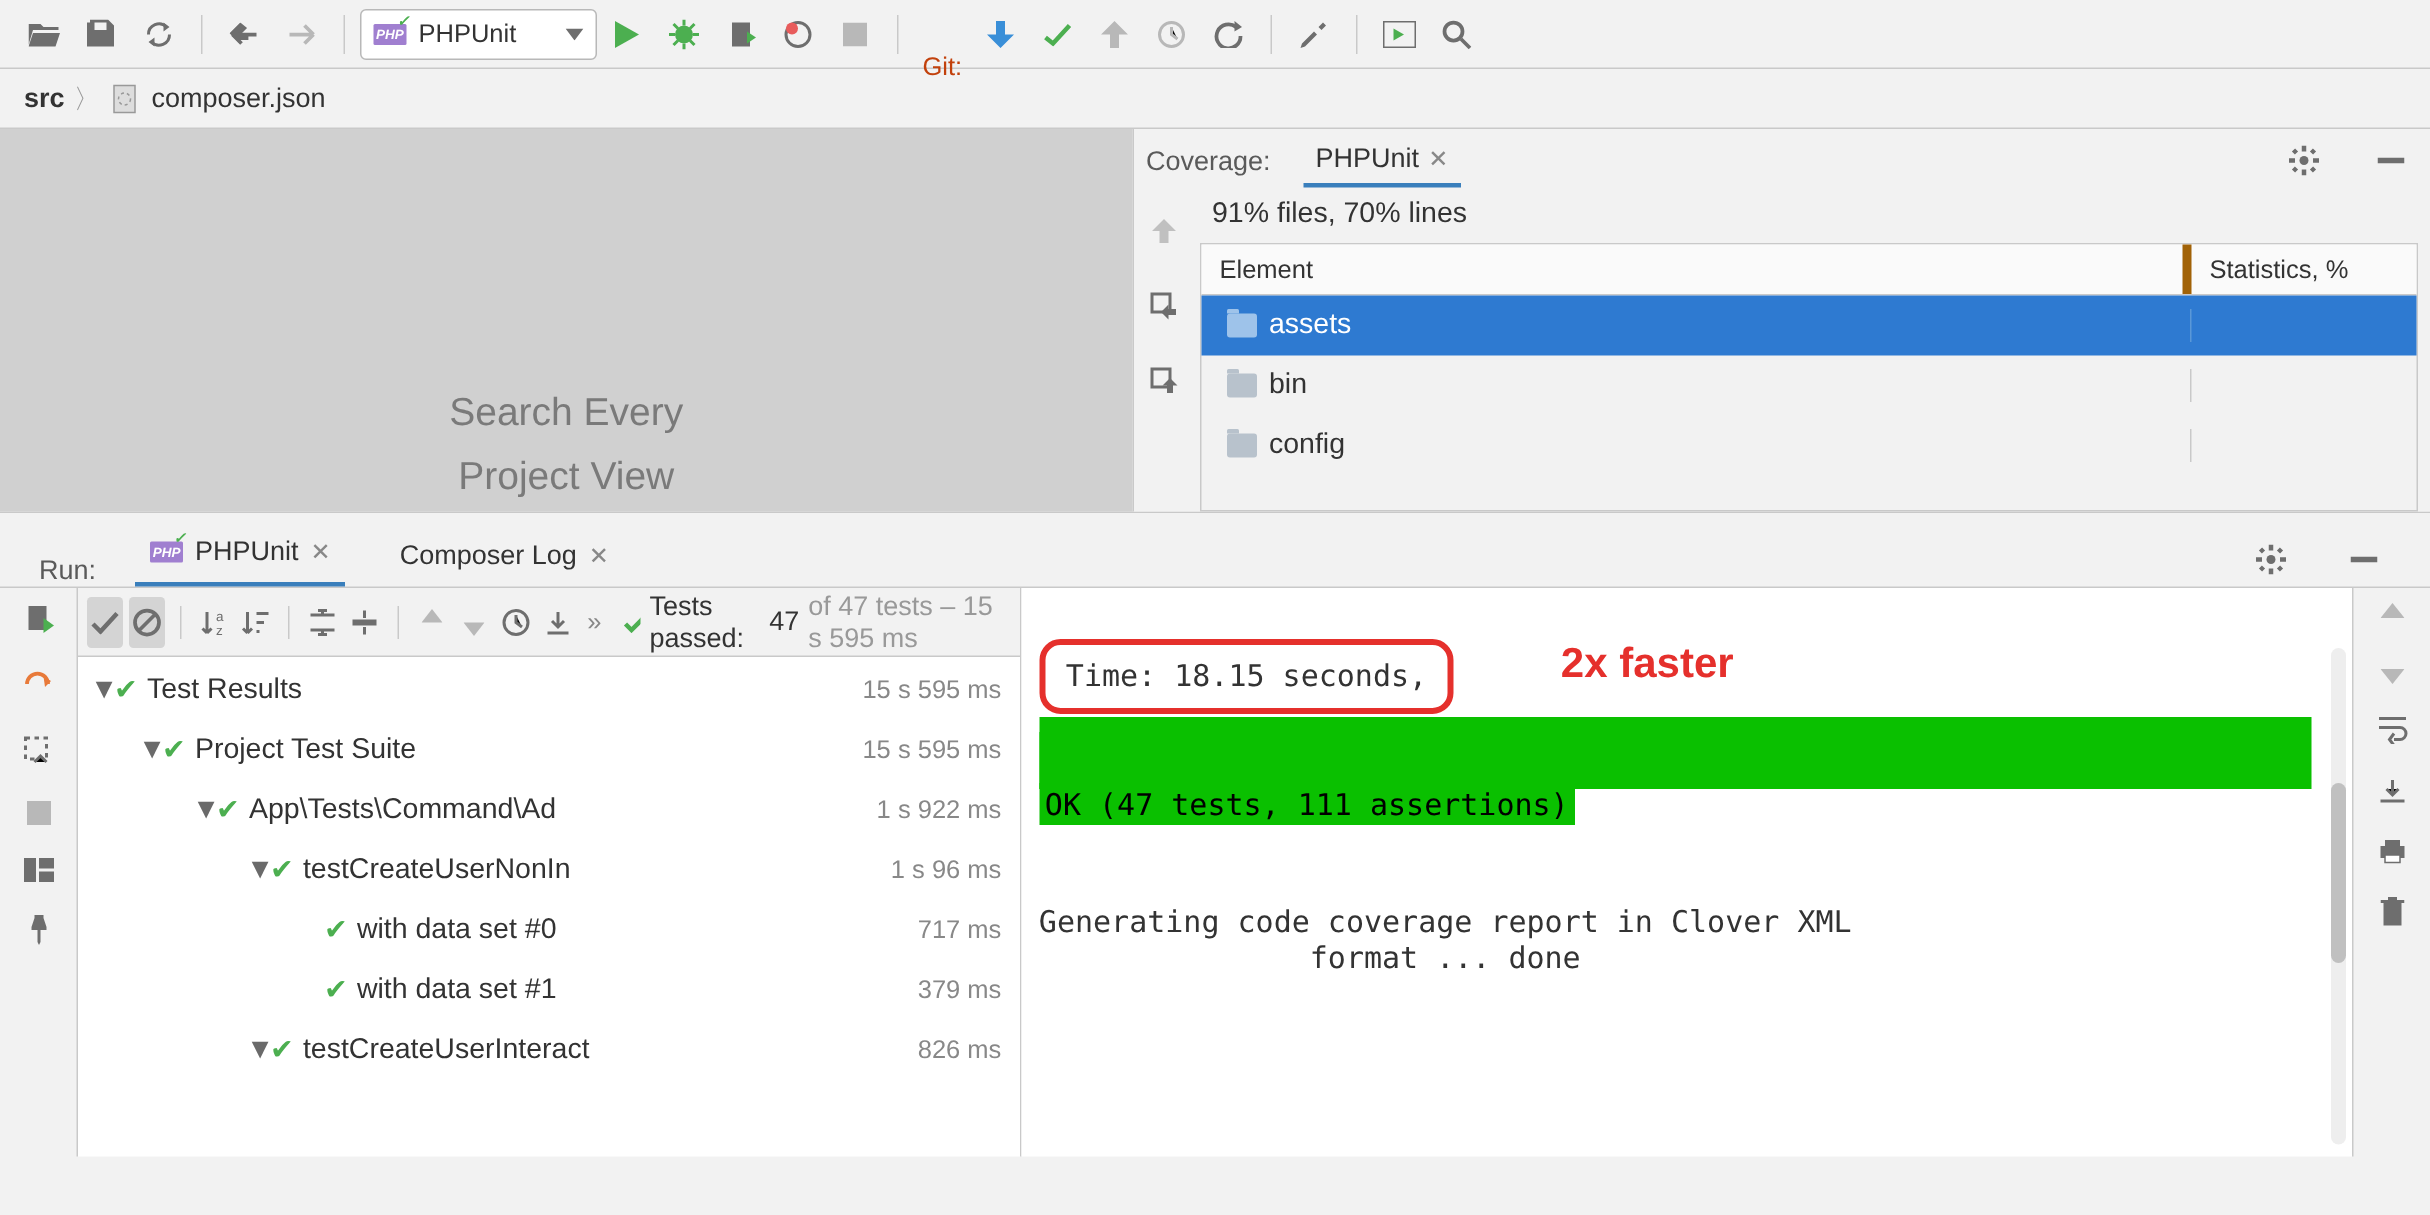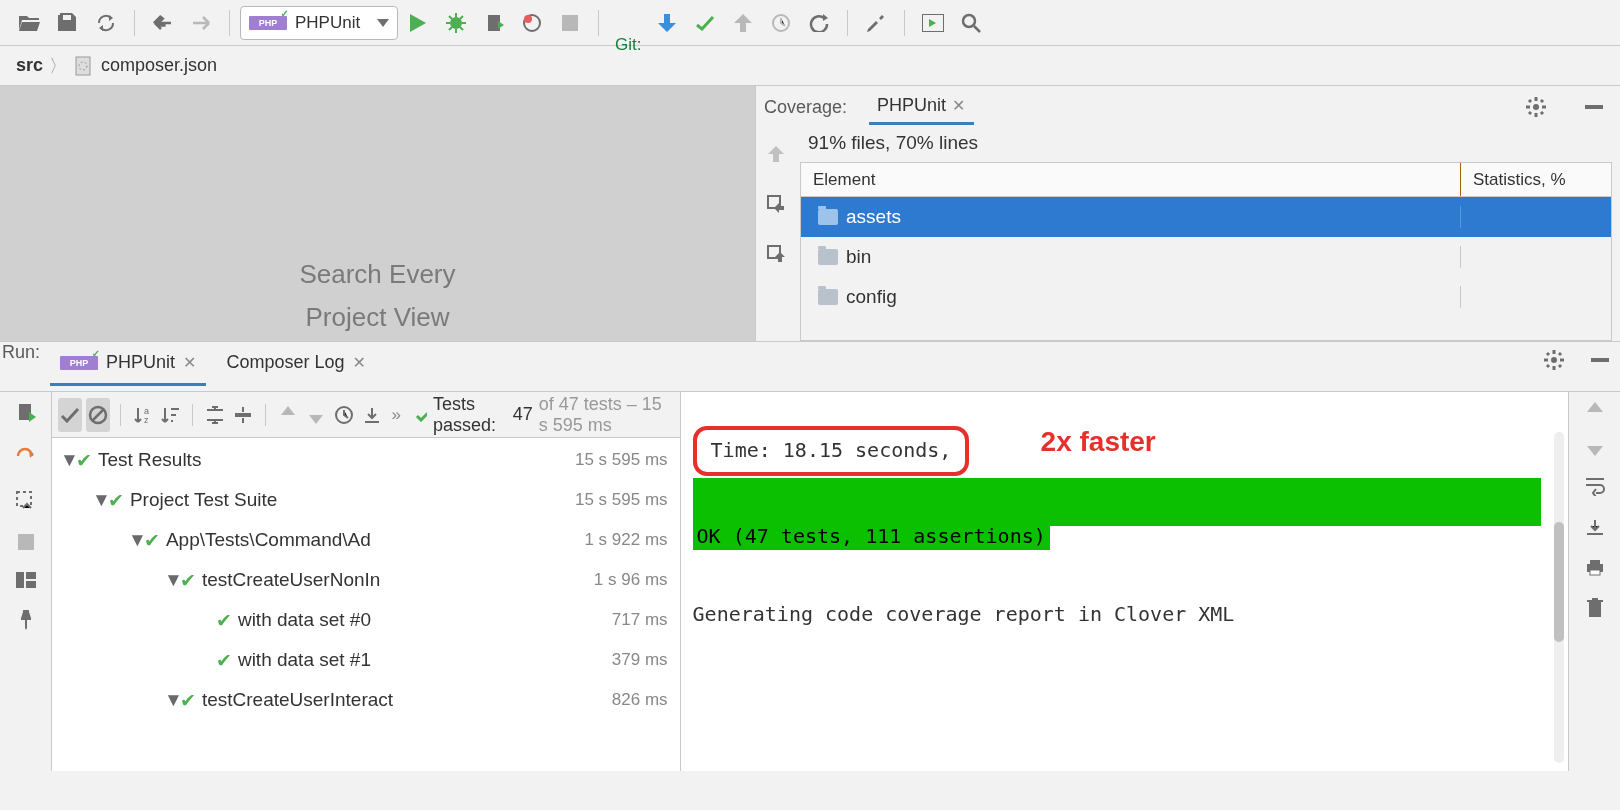--- a/index.html
+++ b/index.html
@@ -5,21 +5,21 @@
 * { box-sizing: border-box; margin: 0; padding: 0; }
 body { font-family: -apple-system, "Segoe UI", Arial, sans-serif; font-size: 15px; background: #f2f2f2; width: 1620px; height: 810px; overflow: hidden; color: #333; }
 svg { display: block; }
 
 
 .toolbar { height: 46px; background: #f2f2f2; display: flex; align-items: center; padding: 0 12px; gap: 2px; border-bottom: 1px solid #c9c9c9; }
 .tb-btn { width: 36px; height: 36px; display: flex; align-items: center; justify-content: center; cursor: pointer; border-radius: 3px; }
 .tb-sep { width: 1px; height: 26px; background: #c9c9c9; margin: 0 8px; }
 .run-config { display: flex; align-items: center; border: 1px solid #b8b8b8; border-radius: 4px; background: #fff; height: 34px; padding: 0 8px; gap: 8px; min-width: 158px; }
 .run-config-label { font-size: 17px; color: #333; }
-.git-label { font-size: 17px; color: #15803d; padding: 0 6px; margin-top: 44px; }
+.git-label { font-size: 17px; color: #c2410c; padding: 0 6px; margin-top: 44px; }
 
 
 .breadcrumb { height: 40px; background: #f2f2f2; display: flex; align-items: center; padding: 0 16px; border-bottom: 1px solid #c9c9c9; gap: 6px; font-size: 18px; }
 .crumb { font-weight: 600; }
 .crumb-sep { color: #999; }
 
 
 .main { display: flex; height: 255px; }
 .editor-area { flex: 0 0 755px; background: #d0d0d0; position: relative; display: flex; flex-direction: column; justify-content: flex-end; align-items: center; padding-bottom: 8px; }
 .editor-area .hint { color: #7a7a7a; font-size: 26px; margin-top: 12px; }
@@ -29,32 +29,32 @@
 .cov-tab { font-size: 18px; padding: 6px 8px; border-bottom: 3px solid #3a7fbc; color: #333; display: flex; align-items: center; gap: 6px; }
 .cov-tab .x { color: #888; font-size: 16px; }
 .cov-spacer { flex: 1; }
 
 .cov-body { display: flex; flex: 1; }
 .cov-gutter { width: 40px; display: flex; flex-direction: column; align-items: center; gap: 14px; padding-top: 8px; }
 .cov-content { flex: 1; display: flex; flex-direction: column; }
 .cov-summary { font-size: 19px; padding: 4px 12px 8px 12px; color: #333; }
 .cov-table { flex: 1; border: 1px solid #c9c9c9; margin: 0 8px 0 4px; display: flex; flex-direction: column; }
 .cov-th-row { display: flex; height: 34px; background: #fafafa; border-bottom: 1px solid #c9c9c9; }
-.cov-th { display: flex; align-items: center; padding: 0 12px; font-size: 17px; color: #333; border-right: 1px solid #a16207; }
+.cov-th { display: flex; align-items: center; padding: 0 12px; font-size: 17px; color: #333; border-right: 6px solid #a16207; }
 .cov-th:first-child { flex: 1; }
 .cov-th:last-child { width: 150px; border-right: none; }
 .cov-tr { display: flex; height: 40px; align-items: center; }
 .cov-tr.sel { background: #2e7ad1; color: #fff; }
 .cov-td { display: flex; align-items: center; padding: 0 12px; font-size: 19px; gap: 8px; }
 .cov-td:first-child { flex: 1; border-right: 1px solid #c9c9c9; padding-left: 17px; }
 .cov-tr.sel .cov-td:first-child { border-right: 1px solid #5a98d8; }
 .cov-td:last-child { width: 150px; }
 
 
-.run-panel { height: 50px; background: #f2f2f2; display: flex; align-items: flex-start; border-top: 1px solid #c9c9c9; padding: 0 2px; gap: 10px; }
+.run-panel { height: 50px; background: #f2f2f2; display: flex; align-items: flex-end; border-top: 1px solid #c9c9c9; padding: 0 26px; gap: 26px; }
 .run-label { font-size: 18px; color: #5a5a5a; }
 .run-tab { display: flex; align-items: center; gap: 8px; padding: 10px 10px; font-size: 18px; color: #333; }
 .run-tab.active { border-bottom: 3px solid #3a7fbc; }
 .run-tab .x { color: #888; font-size: 16px; }
 
 
 .results { display: flex; height: 380px; border-top: 1px solid #c9c9c9; }
 .res-gutter { width: 52px; background: #f2f2f2; border-right: 1px solid #c9c9c9; display: flex; flex-direction: column; align-items: center; gap: 22px; padding-top: 10px; }
 .res-tree-wrap { flex: 0 0 580px; background: #fff; display: flex; flex-direction: column; border-right: 1px solid #c9c9c9; }
 .res-toolbar { height: 46px; background: #f2f2f2; display: flex; align-items: center; padding: 0 6px; gap: 4px; border-bottom: 1px solid #c9c9c9; }
@@ -79,21 +79,21 @@
 .annot { position: absolute; left: 360px; top: 34px; color: #e5302c; font-weight: 700; font-size: 28px; font-family: -apple-system, sans-serif; z-index: 3; }
 .okline { position: absolute; left: 12px; top: 130px; background: #0ac000; color: #000; z-index: 2; padding: 2px 4px; }
 .gen-lines { position: absolute; left: 12px; top: 210px; color: #333; }
 .vscroll { position: absolute; right: 4px; top: 40px; bottom: 8px; width: 10px; background: #eee; border-radius: 5px; }
 .vthumb { position: absolute; right: 0; width: 10px; background: #c0c0c0; border-radius: 5px; }
 
 .folder-icon { width: 20px; height: 16px; background: #b8c2cc; border-radius: 2px; position: relative; display: inline-block; }
 .folder-icon.sel { background: #9ec3ea; }
 .folder-icon::before { content: ''; position: absolute; top: -3px; left: 0; width: 8px; height: 3px; background: inherit; border-radius: 1px 1px 0 0; }
 
-.php-icon { display: inline-flex; width: 38px; height: 14px; background: #a07fd0; color: #fff; font-size: 9px; font-weight: bold; align-items: center; justify-content: center; border-radius: 1px; position: relative; }
+.php-icon { display: inline-flex; width: 22px; height: 14px; background: #a07fd0; color: #fff; font-size: 9px; font-weight: bold; align-items: center; justify-content: center; border-radius: 1px; position: relative; font-style: italic; }
 .php-icon::after { content: '✓'; color: #4caf50; position: absolute; top: -8px; right: -2px; font-size: 10px; }
 </style>
 </head>
 <body>
 
 <div class="toolbar">
   <div class="tb-btn">
       <svg width="22" height="18" viewBox="0 0 22 18">
         <path fill="#6e6e6e" d="M1 2h7l2 2h10v2H3l-3 10V2zM3 8h18l-3 9H0z"></path>
       </svg>
@@ -477,20 +477,21 @@
 
   <div class="res-console-wrap">
     <div class="res-console">
       <div class="green-bar" style="width:848px"></div>
       <div class="green-bar" style="top:96px;width:594px;height:38px"></div>
       <div class="timebox"><span>Time: 18.15 seconds,</span></div>
       <div class="annot">2x faster</div>
       <div class="okline">OK (47 tests, 111 assertions)</div>
       <div class="gen-lines">
         <div>Generating code coverage report in Clover XML</div>
+        <div> format ... done</div>
       </div>
       <div class="vscroll">
           <div class="vthumb" style="top:90px;height:120px"></div>
         </div>
     </div>
     <div class="res-console-gutter">
       <div>
           <svg width="16" height="16">
             <path fill="#b8b8b8" d="M8 0l8 10H0z"></path>
           </svg>

